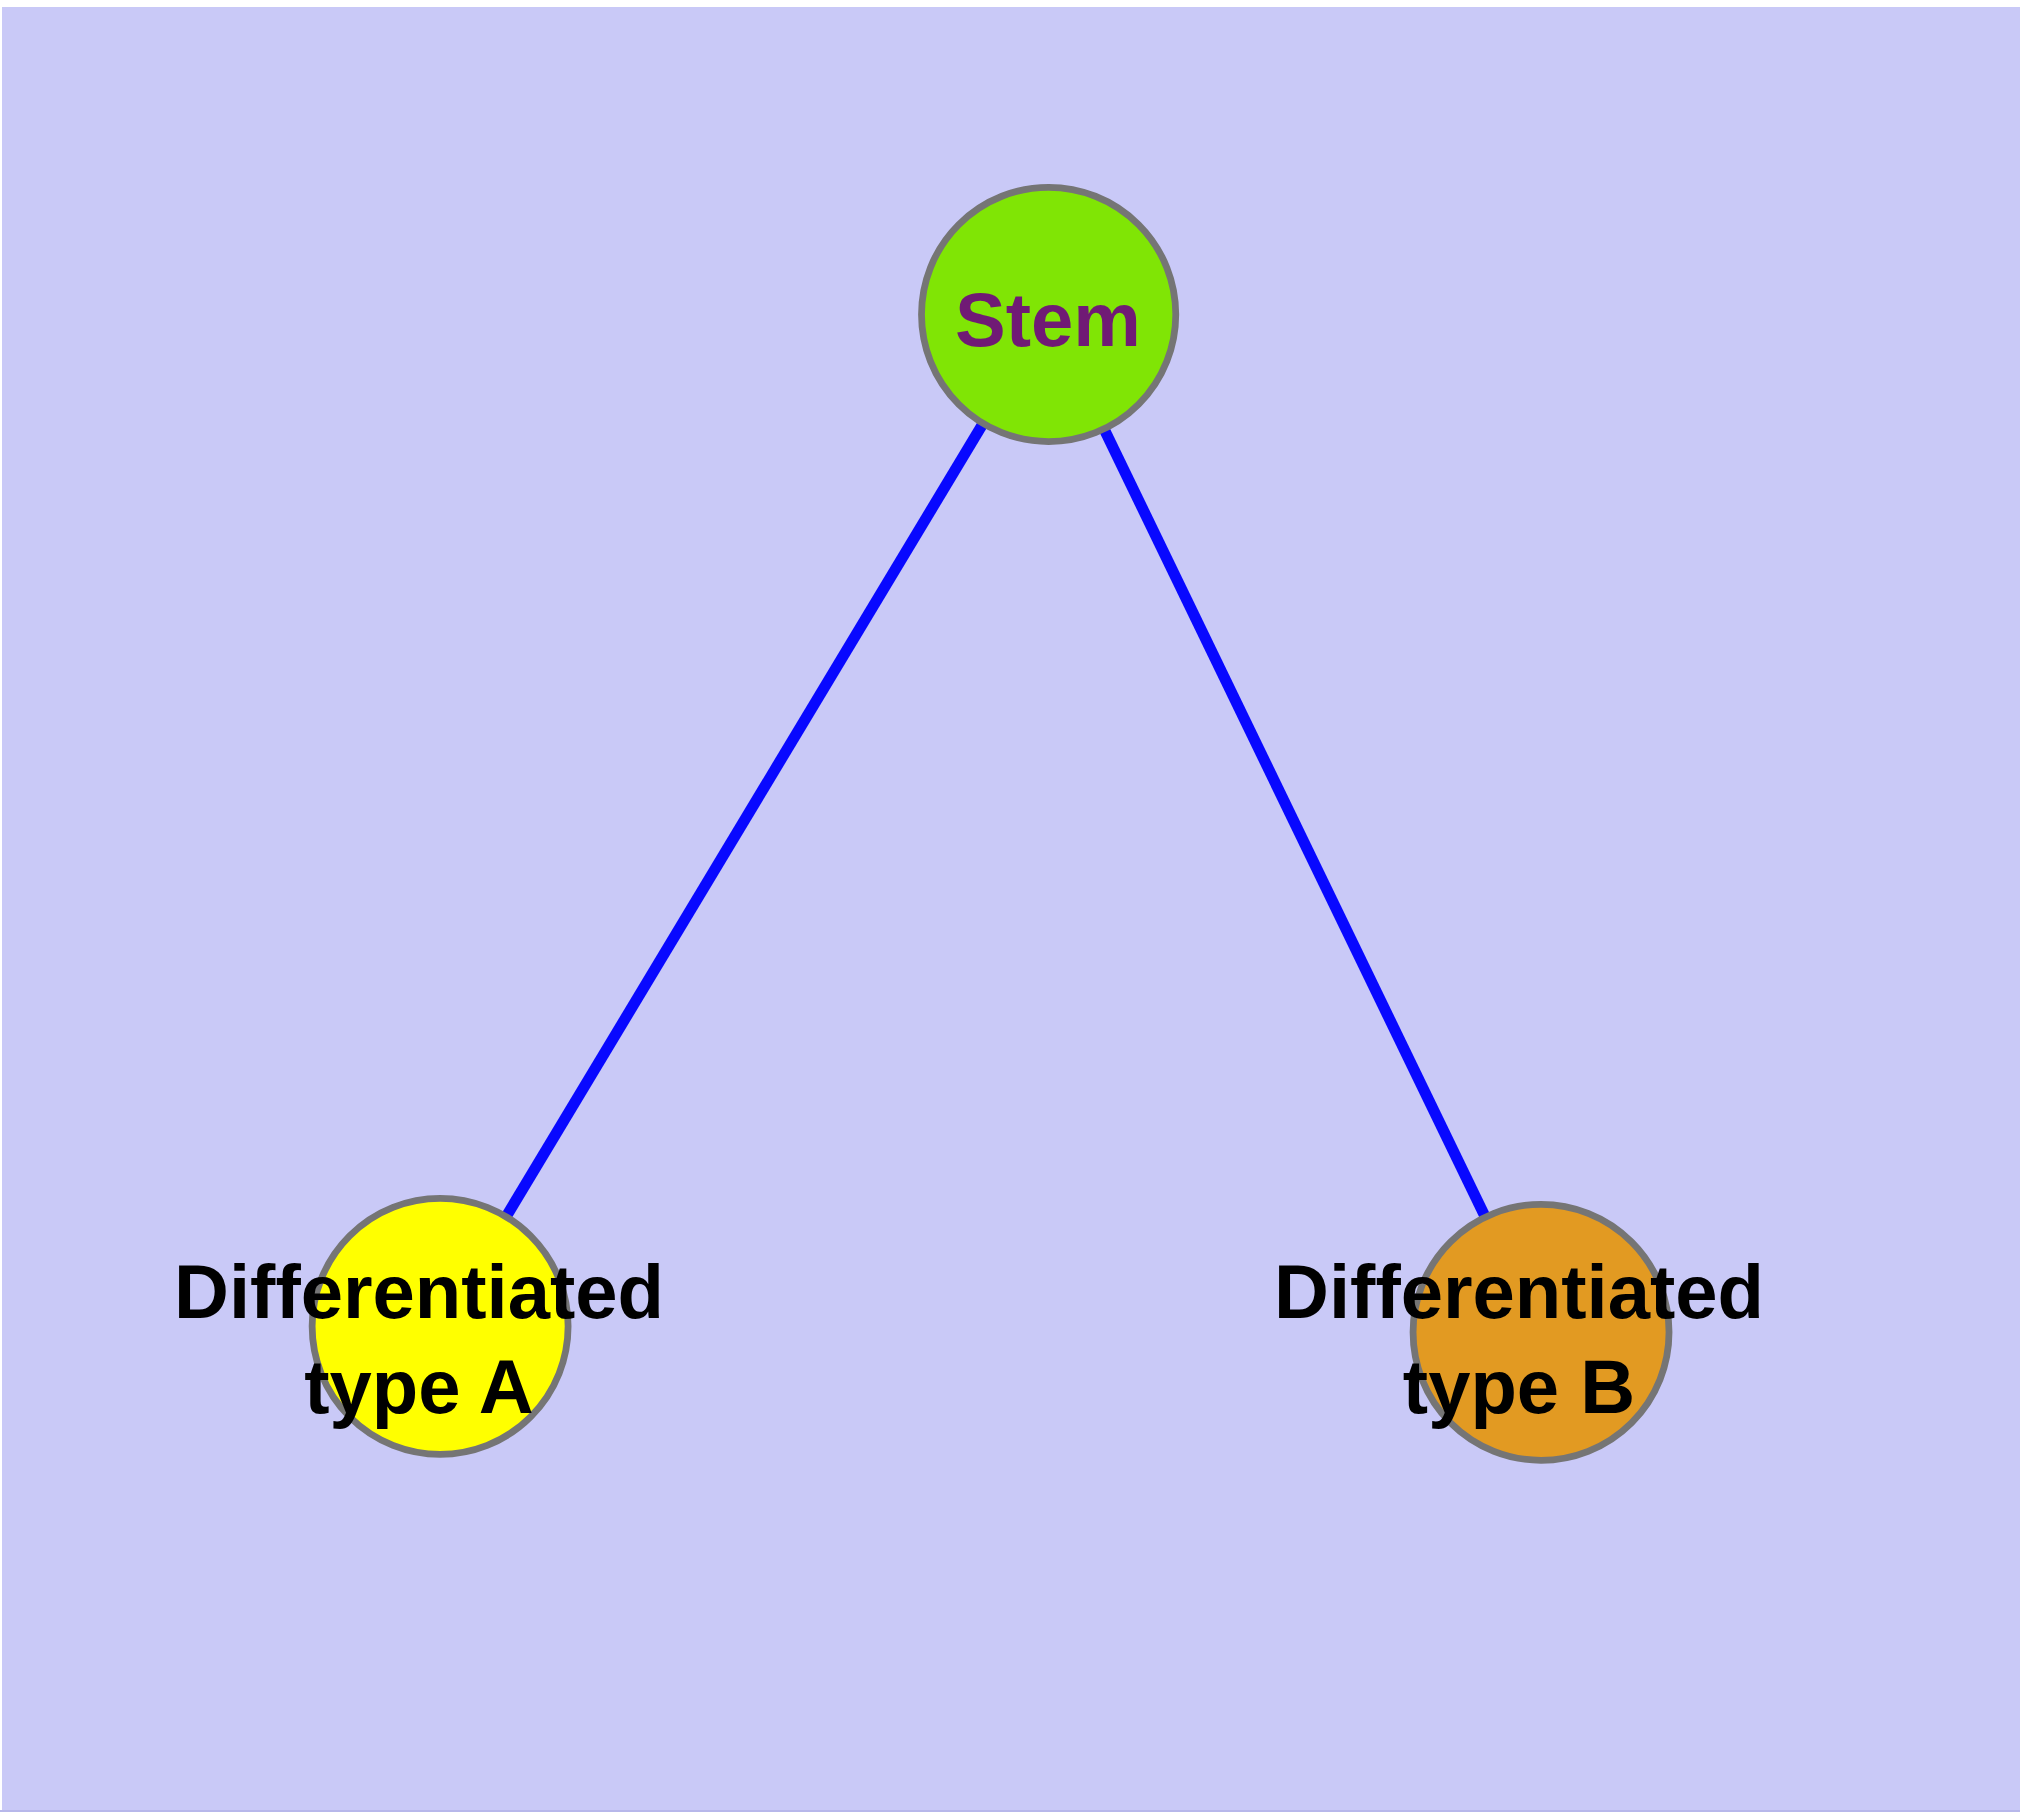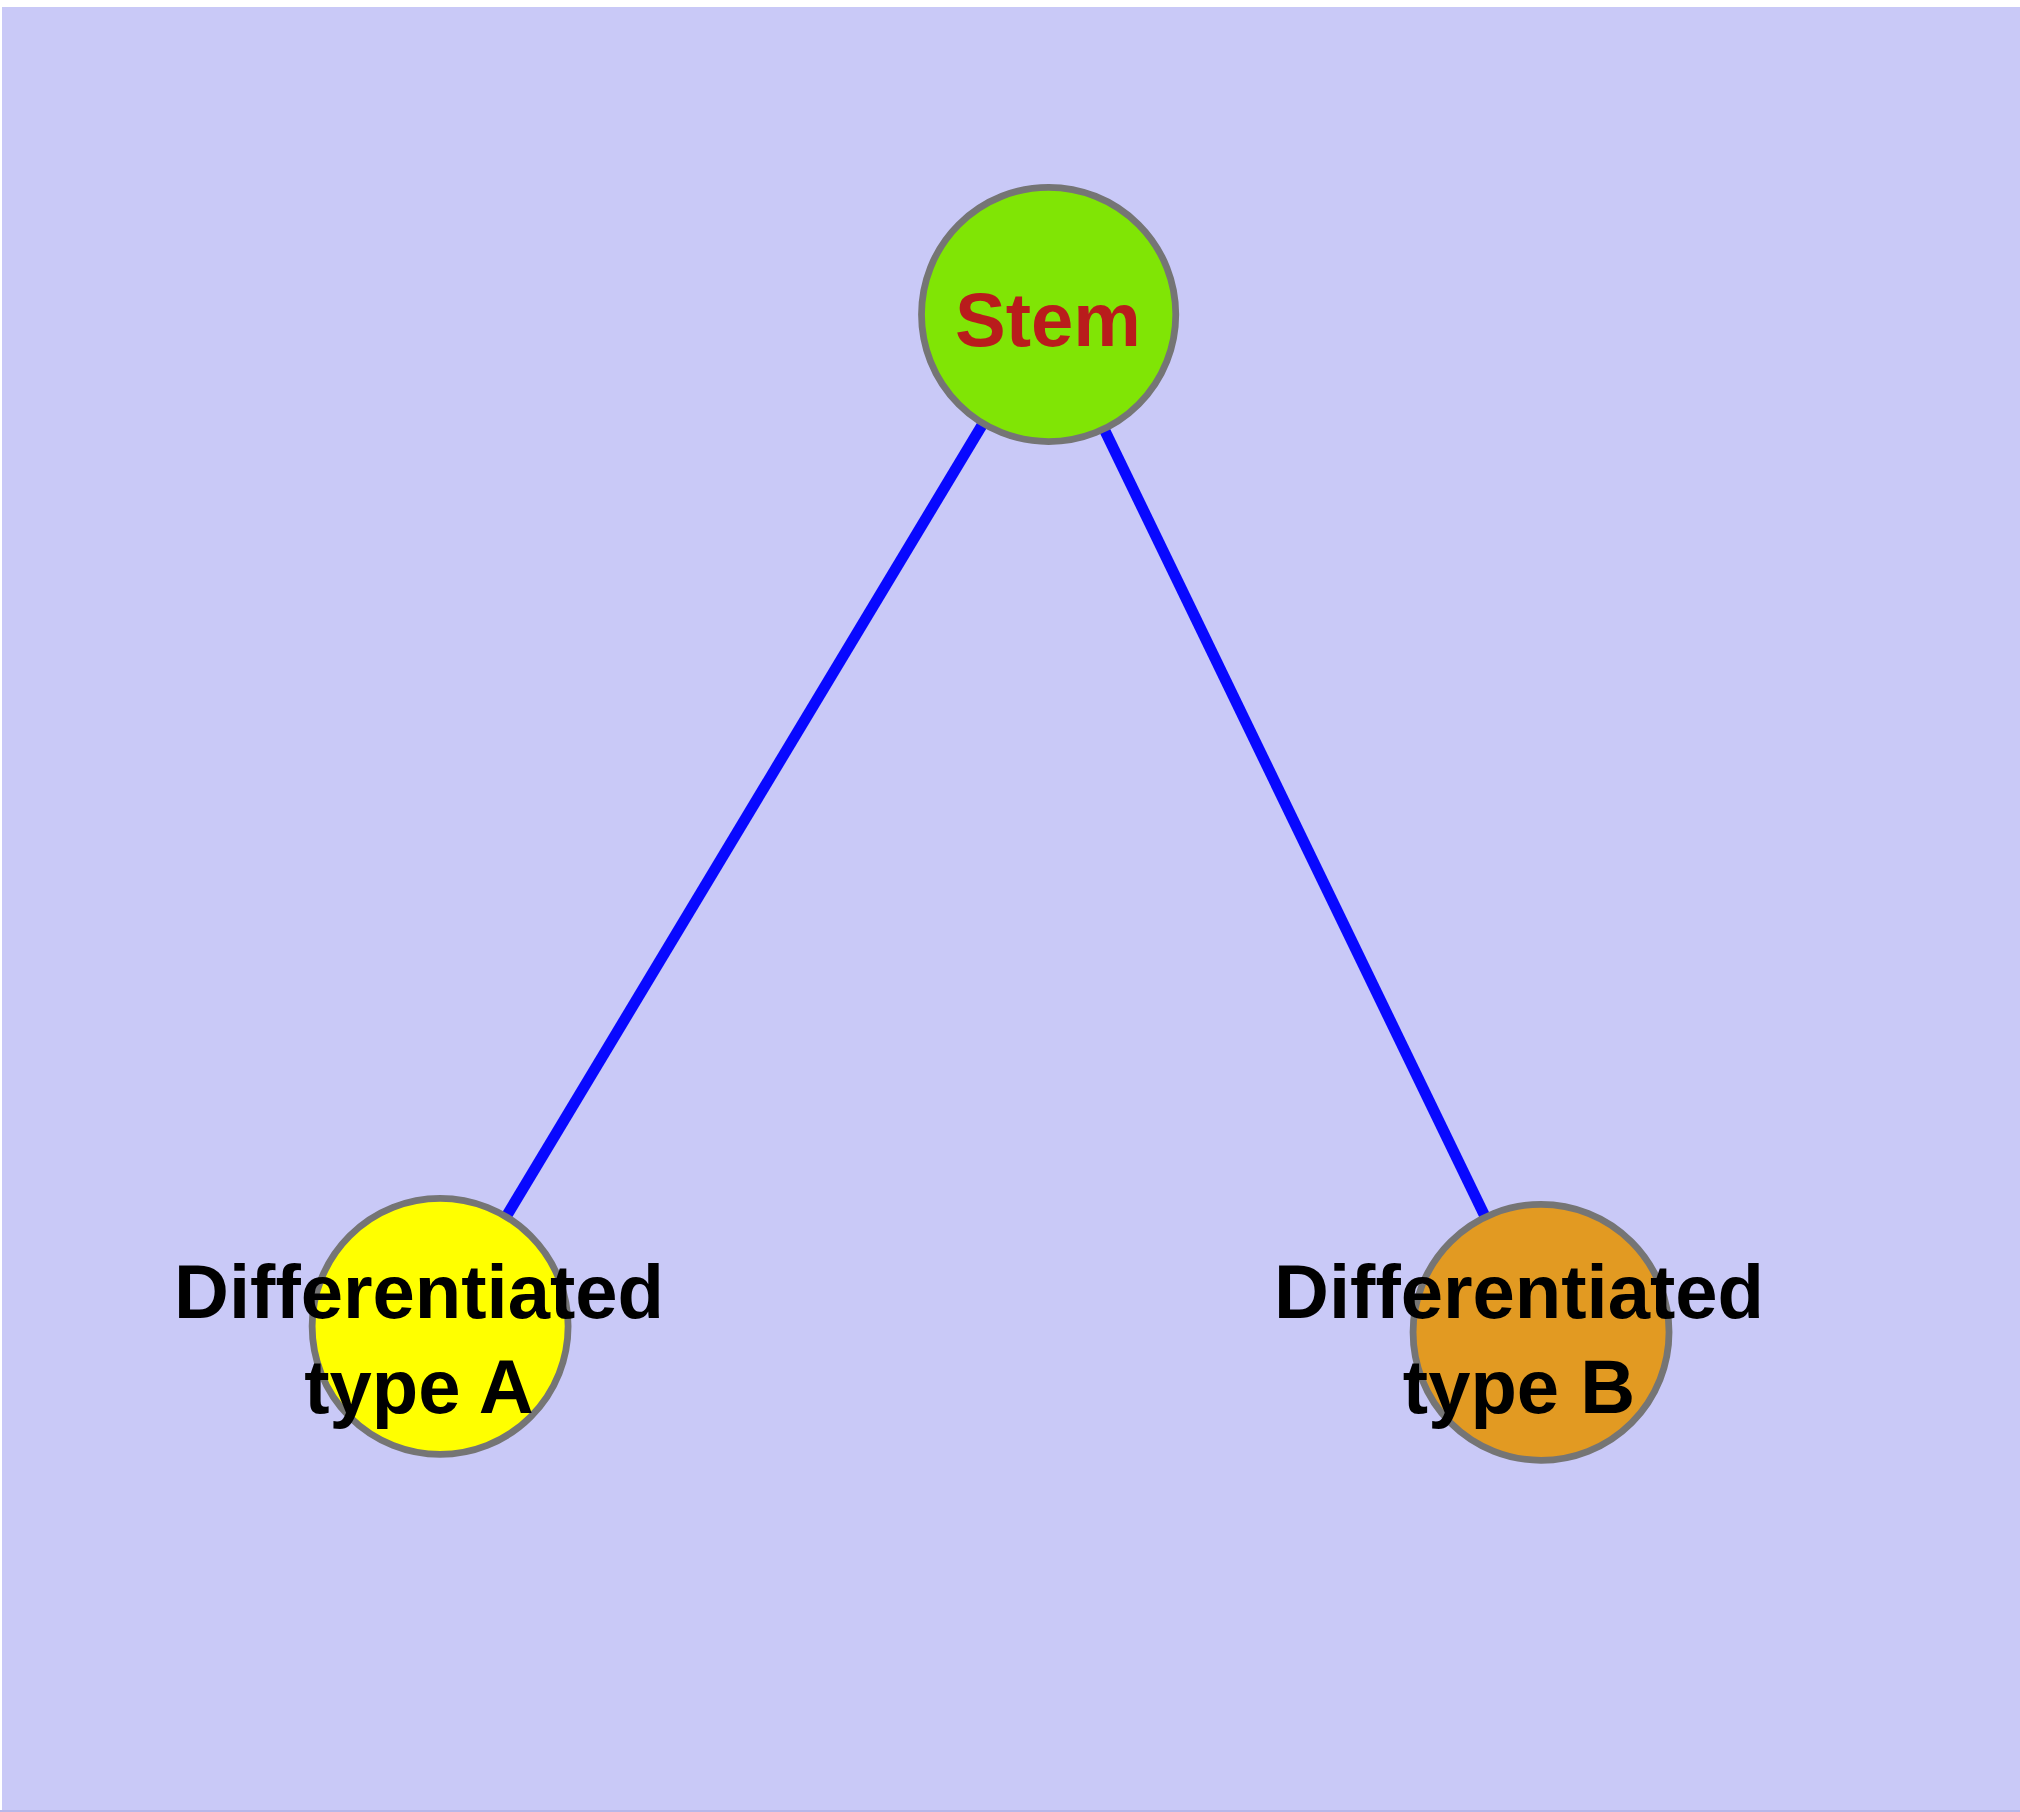--- a/index.html
+++ b/index.html
@@ -72,21 +72,21 @@
 
     <line class="edge" x1="1237" y1="371" x2="1818" y2="1572" stroke="#0808FF"></line>
 
     <circle class="node-circle" cx="1237" cy="371" r="150" fill="#80E505" stroke="#757575"></circle>
 
     <circle class="node-circle" cx="519" cy="1565" r="151" fill="#FFFF00" stroke="#757575"></circle>
 
     <circle class="node-circle" cx="1818" cy="1572" r="151" fill="#E29A22" stroke="#757575"></circle>
   </svg>
 
-  <div class="node-label" style="left: 1048px; top: 319px; color: #b91c1c;">Stem</div>
+  <div class="node-label" style="left: 1048px; top: 319px; color: #701a75;">Stem</div>
 
   <div class="node-label" style="left: 419px; top: 1339px; color: rgb(0, 0, 0);">Differentiated
 type A</div>
 
   <div class="node-label" style="left: 1519px; top: 1339px; color: rgb(0, 0, 0);">Differentiated
 type B</div>
 
   <div class="window-top-border"></div>
   <div class="window-left-border"></div>
   <div class="window-bottom-border"></div>

